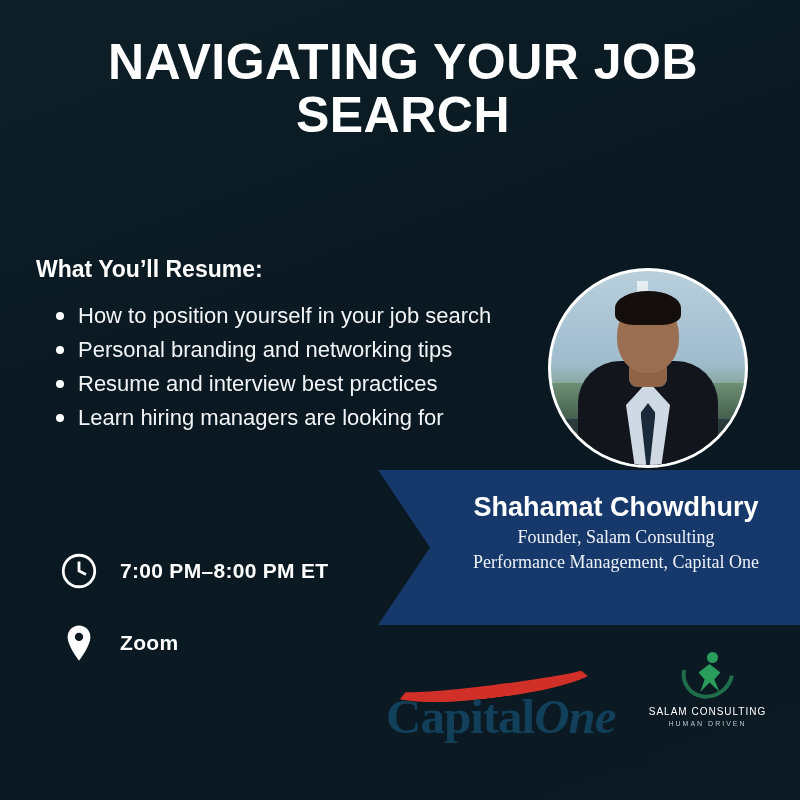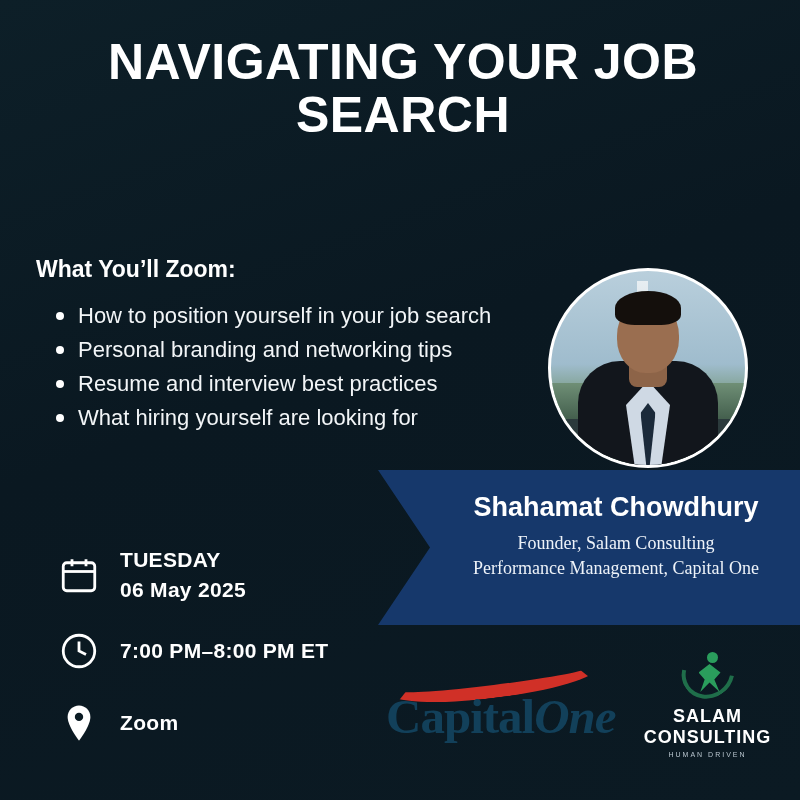--- a/index.html
+++ b/index.html
@@ -151,21 +151,21 @@
     left: 378px; top: 470px;
     width: 422px; height: 155px;
     background: #16386b;
     clip-path: polygon(0 0, 100% 0, 100% 100%, 0 100%, 52px 50%);
     padding: 22px 18px 0 72px;
     text-align: center;
   }
   .speaker-name {
     font-size: 27px;
     font-weight: bold;
-    margin-bottom: 8px;
+    margin-bottom: 2px;
   }
   .speaker-role {
     font-size: 18px;
     line-height: 1.38;
     font-weight: 400;
     color: #eef3f9;
     font-family: Liberation Serif, serif;
   }
 
   
@@ -244,45 +244,45 @@
     background: #2a9d5c;
   }
   .salam-person-body {
     position: absolute;
     left: 22px; top: 18px;
     width: 22px; height: 28px;
     background: #2a9d5c;
     clip-path: polygon(50% 0, 100% 30%, 72% 55%, 96% 100%, 50% 66%, 8% 100%, 28% 55%, 0 30%);
   }
   .salam-name {
-    font-size: 18px;
-    font-weight: bold;
+    font-size: 10px;
+    font-weight: normal;
     letter-spacing: 1px;
     color: #ffffff;
   }
   .salam-tag {
     font-size: 7px;
     letter-spacing: 2px;
     color: #b9c6cf;
     margin-top: 3px;
   }
 </style>
 </head>
 <body>
 
 <div id="poster">
 
   <div class="title">NAVIGATING YOUR JOB SEARCH</div>
 
-  <div class="learn-head">What You’ll Zoom:</div>
+  <div class="learn-head">What You’ll Resume:</div>
   <ul class="learn-list">
     <li>How to position yourself in your job search</li>
     <li>Personal branding and networking tips</li>
     <li>Resume and interview best practices</li>
-    <li>What hiring yourself are looking for</li>
+    <li>Learn hiring managers are looking for</li>
   </ul>
 
   <div class="headshot">
     <div class="hs-monument"></div>
     <div class="hs-ground"></div>
     <div class="hs-road"></div>
     <div class="hs-body"></div>
     <div class="hs-shirt"></div>
     <div class="hs-tie"></div>
     <div class="hs-neck"></div>
@@ -291,34 +291,20 @@
   </div>
 
   <div class="speaker-banner">
     <div class="speaker-name">Shahamat Chowdhury</div>
     <div class="speaker-role">Founder, Salam Consulting</div>
     <div class="speaker-role">Performance Management, Capital One</div>
   </div>
 
   <div class="details">
 
-    <div class="detail-row">
-      <div class="detail-icon">
-        <svg width="42" height="42" viewBox="0 0 24 24" fill="none" stroke="#ffffff" stroke-width="1.6">
-          <rect x="3" y="5" width="18" height="16" rx="2"></rect>
-          <line x1="3" y1="10" x2="21" y2="10"></line>
-          <line x1="8" y1="3" x2="8" y2="7"></line>
-          <line x1="16" y1="3" x2="16" y2="7"></line>
-        </svg>
-      </div>
-      <div class="detail-text">
-        <div>TUESDAY</div>
-        <div class="line2">06 May 2025</div>
-      </div>
-    </div>
 
     <div class="detail-row">
       <div class="detail-icon">
         <svg width="42" height="42" viewBox="0 0 24 24" fill="none" stroke="#ffffff" stroke-width="1.6">
           <circle cx="12" cy="12" r="9"></circle>
           <polyline points="12,6.5 12,12 16,14"></polyline>
         </svg>
       </div>
       <div class="detail-text">7:00 PM–8:00 PM ET</div>
     </div>

